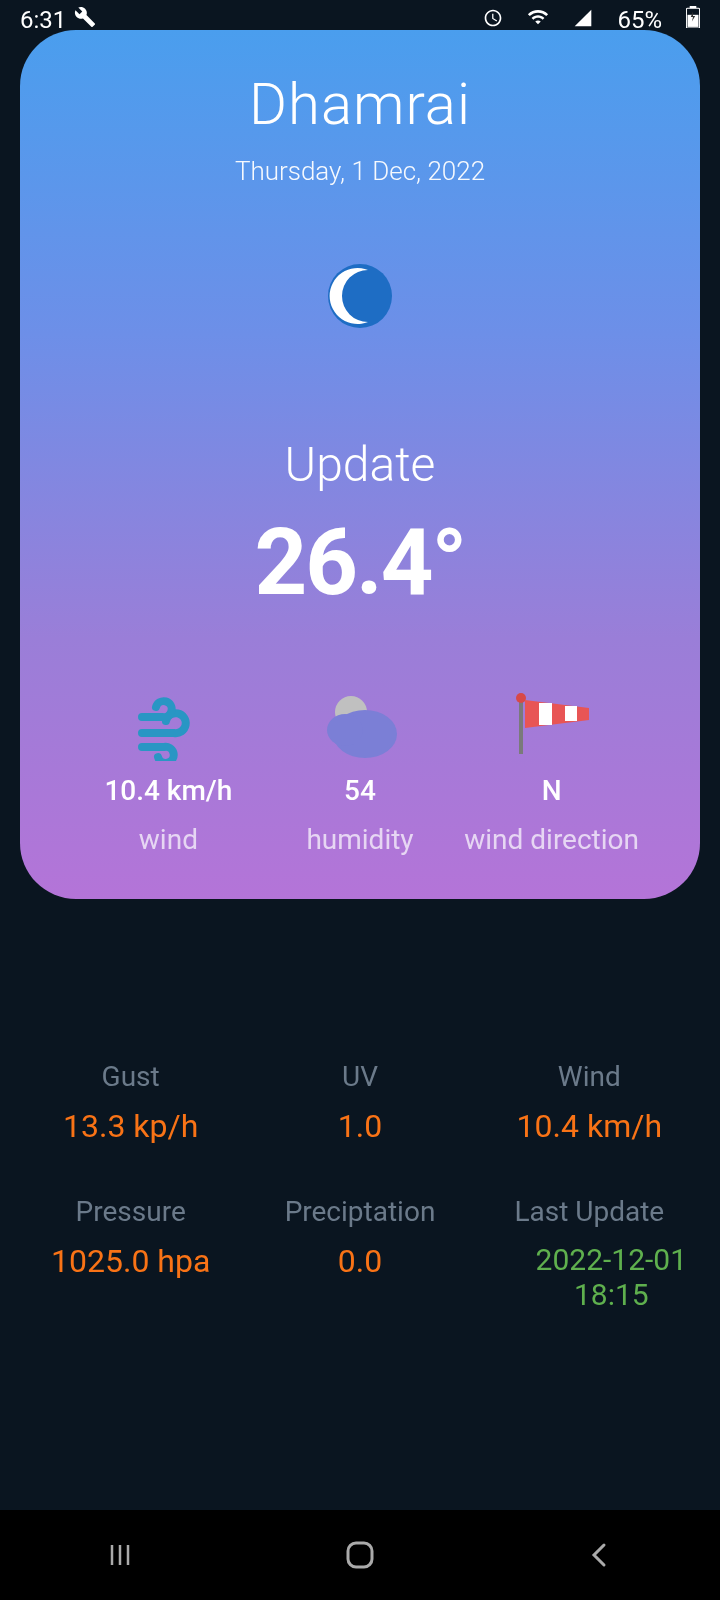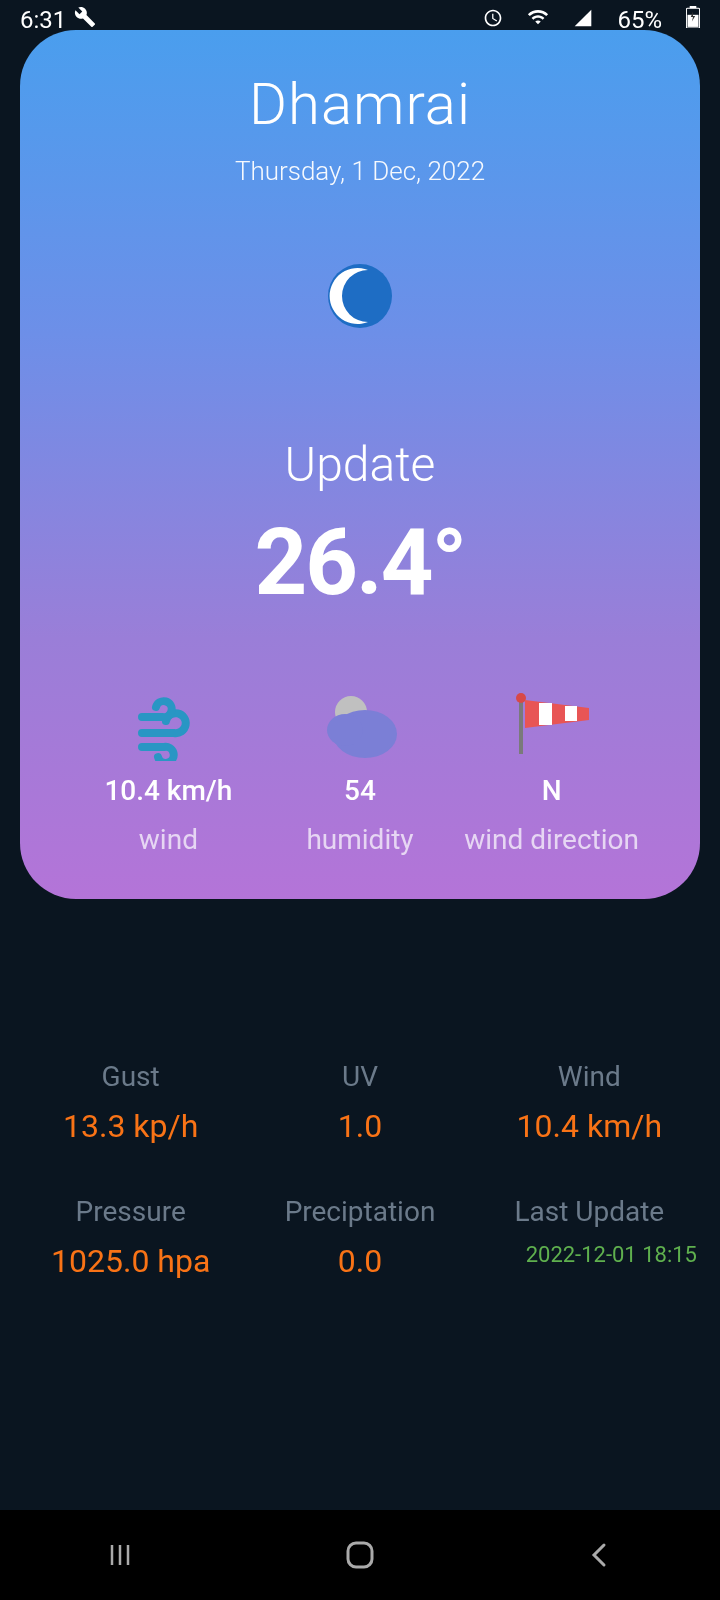--- a/index.html
+++ b/index.html
@@ -128,21 +128,21 @@
       font-size: 28px;
       color: #6b7a8a;
       margin-bottom: 14px;
     }
     .detail-value {
       font-size: 32px;
       color: #f97316;
     }
     .detail-value.green {
       color: #5fb04e;
-      font-size: 22px;
+      font-size: 30px;
       margin-left: 44px;
     }
     .nav-bar {
       position: absolute;
       bottom: 0;
       left: 0;
       right: 0;
       height: 90px;
       background: #000;
       display: flex;

